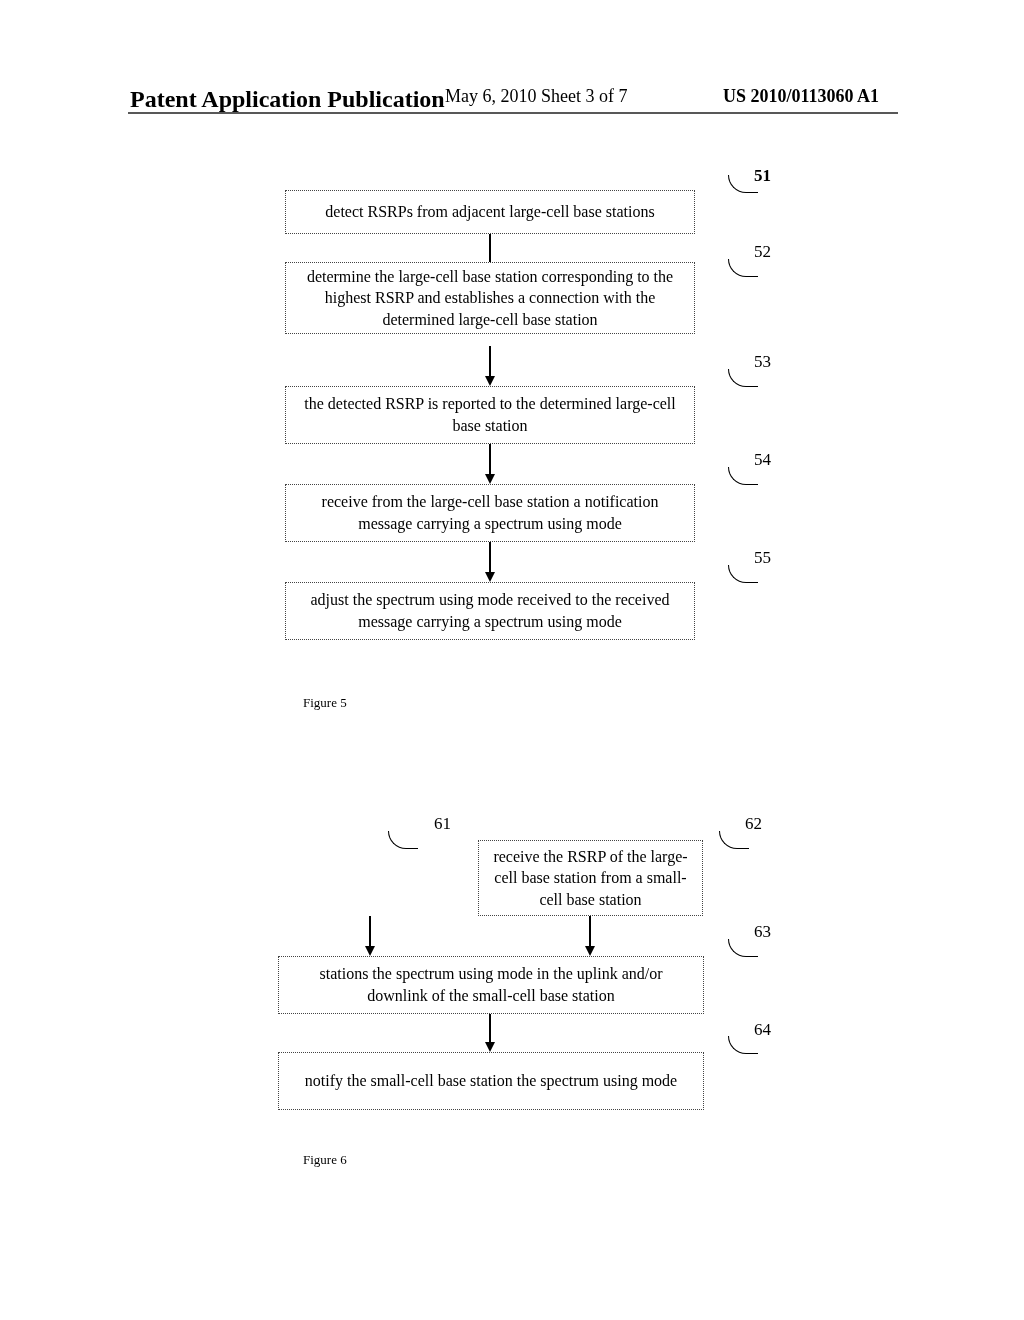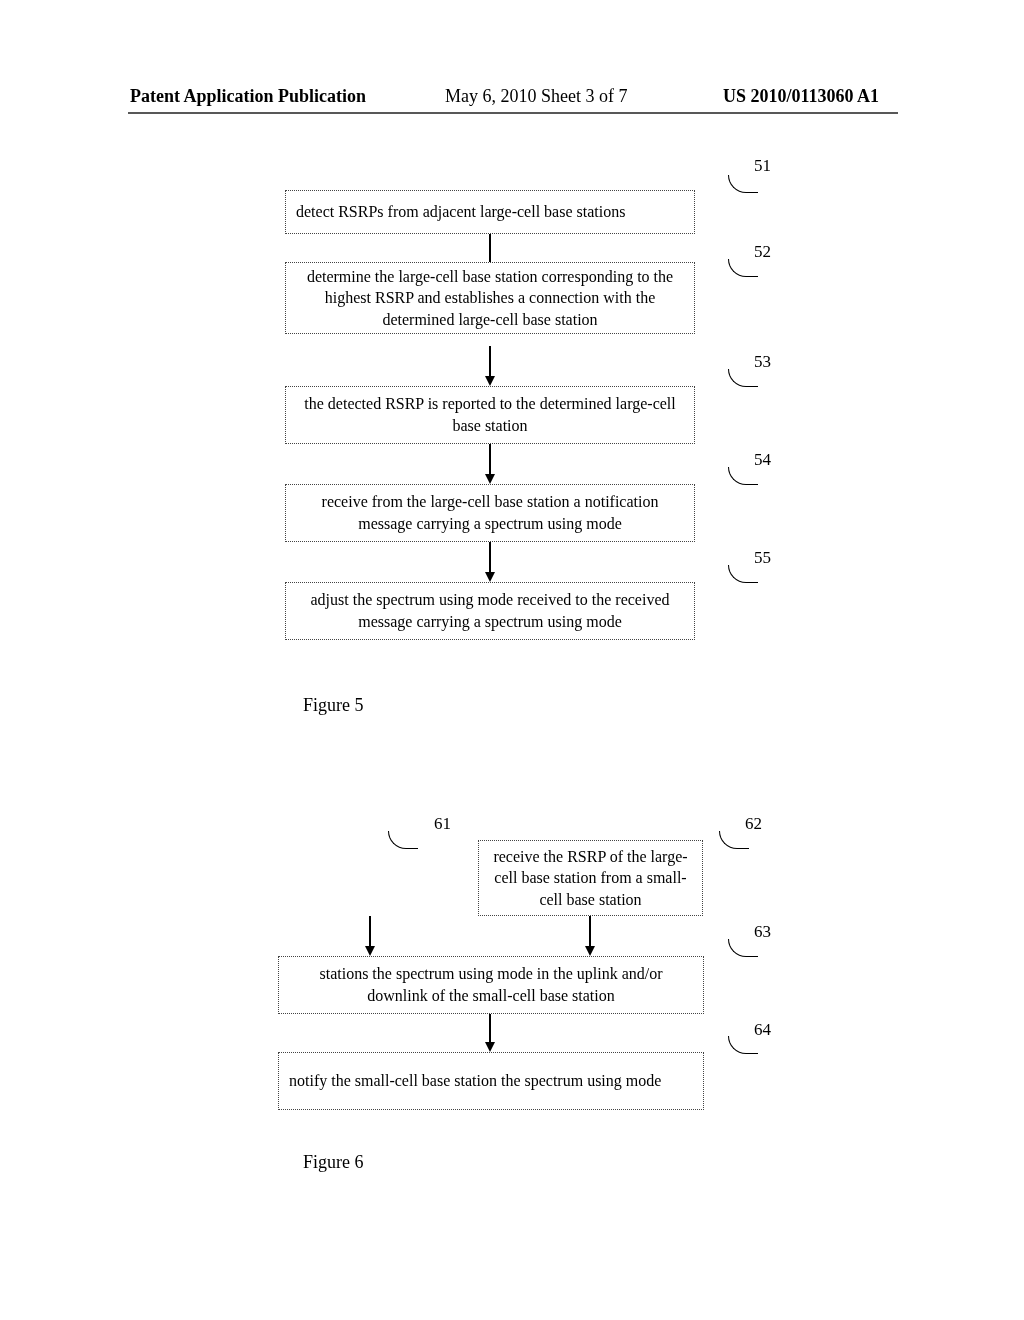--- a/index.html
+++ b/index.html
@@ -1,35 +1,36 @@
 <!DOCTYPE html>
 <html><head>
 <meta charset="utf-8">
 <style>
   * { box-sizing: border-box; margin: 0; padding: 0; }
   html, body { width: 1024px; height: 1320px; background: #fff; font-family: "Times New Roman", Times, serif; color: #000; }
   .page { position: relative; width: 1024px; height: 1320px; }
   .hdr { position: absolute; top: 86px; left: 0; width: 1024px; }
-  .hdr-left { position: absolute; left: 130px; top: 0; font-size: 18px; font-weight: bold; }
+  .hdr-left { position: absolute; left: 130px; top: 0; font-size: 24px; font-weight: bold; }
   .hdr-mid { position: absolute; left: 445px; top: 0; font-size: 18px; }
   .hdr-right { position: absolute; left: 723px; top: 0; font-size: 18px; font-weight: bold; }
   .hdr-rule { position: absolute; top: 112px; left: 128px; width: 770px; height: 2px; background: #585858; }
 
   .diagram { position: absolute; left: 0; width: 1024px; }
   .dia1 { top: 150px; height: 570px; }
   .dia2 { top: 812px; height: 350px; }
 
   .fbox {
     position: absolute;
     border: 1px dotted #444;
     text-align: center;
     font-size: 16px;
     line-height: 1.35;
     display: flex;
     align-items: center;
+    justify-content: center;
     padding: 6px 10px;
     background: #fff;
   }
 
   .refnum {
     position: absolute;
     font-size: 17px;
   }
   .reflead {
     position: absolute;
@@ -53,40 +54,40 @@
     position: absolute;
     left: -5px;
     width: 0; height: 0;
     border-left: 5px solid transparent;
     border-right: 5px solid transparent;
     border-top: 10px solid #000;
   }
 
   .figcap {
     position: absolute;
-    font-size: 18px;
+    font-size: 13px;
   }
 </style>
 </head>
 <body>
 <div class="page">
 
 <div class="hdr">
   <div class="hdr-left">Patent Application Publication</div>
   <div class="hdr-mid">May 6, 2010  Sheet 3 of 7</div>
   <div class="hdr-right">US 2010/0113060 A1</div>
 </div>
 <div class="hdr-rule"></div>
 
 <div class="diagram dia1">
 
   <div class="fbox" style="left:285px; top:40px; width:410px; height:44px;">
     <span>detect RSRPs from adjacent large-cell base stations</span>
   </div>
-  <div class="refnum" style="left:754px; top:6px;">51</div>
+  <div class="refnum" style="left:754px; top:16px;font-weight:bold;">51</div>
   <div class="reflead" style="left:728px; top:25px;"></div>
 
   <div class="arrow" style="left:490px; top:84px;">
     <div class="shaft" style="height:30px;"></div>
         <div class="head" style="top:30px;"></div>
   </div>
 
   <div class="fbox" style="left:285px; top:112px; width:410px; height:72px;">
     <span>determine the large-cell base station corresponding to the highest RSRP and establishes a connection with the determined large-cell base station</span>
   </div>

